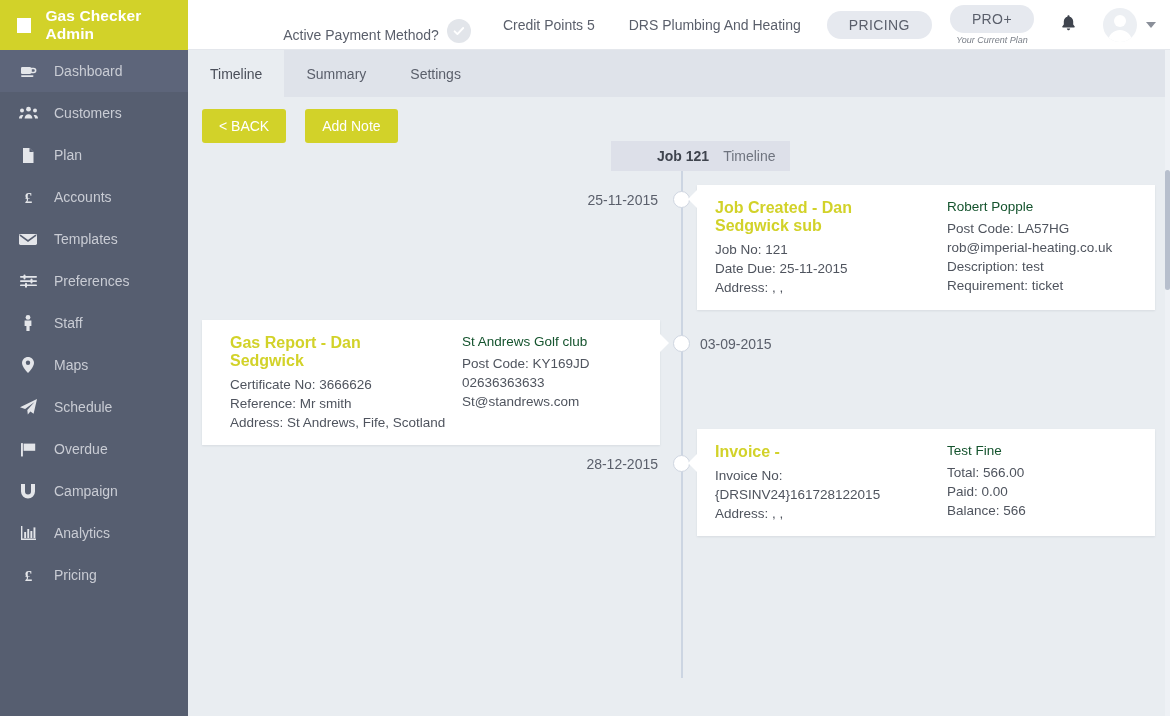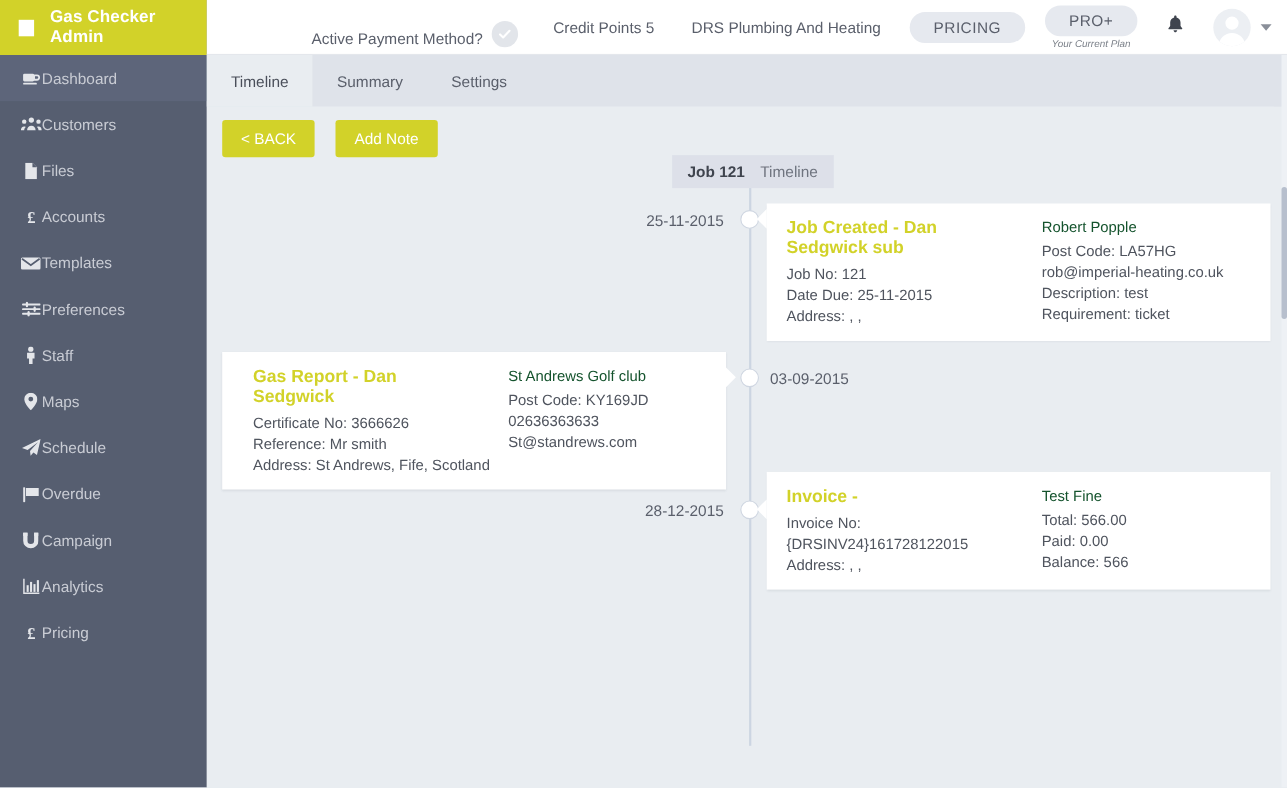--- a/index.html
+++ b/index.html
@@ -22,21 +22,21 @@
     display: flex; align-items: center; padding-left: 17px; gap: 14px;
   }
   #brand .logo-sq {
     width: 15px; height: 15px; background: #ffffff; display: block;
   }
   #brand .brand-text {
     color: #ffffff; font-size: 15.5px; font-weight: bold; letter-spacing: .1px;
   }
   .nav-item {
     height: 42px; display: flex; align-items: center;
-    padding-left: 18px; color: #c9ccd4; font-size: 14px;
+    padding-left: 18px; gap: 16px; color: #c9ccd4; font-size: 14px;
     cursor: pointer;
   }
   .nav-item.active { background: #5d657a; }
   .nav-item .nav-ico {
     width: 20px; display: flex; align-items: center; justify-content: center;
     color: #e2e4e9; flex: 0 0 20px;
   }
   .nav-item .nav-ico svg { display:block; fill: #e4e6ea; }
   .nav-item .nav-lbl { line-height: 1; }
 
@@ -107,21 +107,21 @@
   #timeline { position: absolute; left: 0; top: 0; width: 982px; height: 619px; }
   #spine {
     position: absolute; left: 493px; top: 69px; width: 2px; height: 512px;
     background: #ccd5e2;
   }
   #job-header {
     position: absolute; left: 423px; top: 44px;
     background: #dde0e9; display: flex; align-items: center;
     padding: 7px 14px; gap: 14px;
   }
-  #job-header .job-no { font-size: 14px; font-weight: bold; color: #3f444e; }
+  #job-header .job-no { font-size: 14px; font-weight: bold; color: #3f444e; margin-left: 32px; }
   #job-header .job-tl { font-size: 14px; color: #6f747f; }
 
   .dot {
     position: absolute; width: 17px; height: 17px; border-radius: 50%;
     background: #ffffff; border: 1px solid #cfd6e1; left: 485px;
   }
 
   .tl-date {
     position: absolute; font-size: 14px; color: #5a5f6b; white-space: nowrap;
   }
@@ -191,21 +191,21 @@
         </span>
         <span class="nav-lbl">Customers</span>
       </div>
       <div class="nav-item">
         <span class="nav-ico">
           <svg width="12" height="15" viewBox="0 0 12 15">
             <path d="M1 0h6.5L11.5 4v11H1z"></path>
             <path d="M7.5 0v4h4z" fill="#565e70"></path>
           </svg>
         </span>
-        <span class="nav-lbl">Files</span>
+        <span class="nav-lbl">Plan</span>
       </div>
       <div class="nav-item">
         <span class="nav-ico">
           <svg width="13" height="15" viewBox="0 0 13 15">
             <text x="6.5" y="13" text-anchor="middle" font-family="Liberation Serif, serif" font-size="15" font-weight="bold" fill="#e4e6ea">£</text>
           </svg>
         </span>
         <span class="nav-lbl">Accounts</span>
       </div>
       <div class="nav-item">

